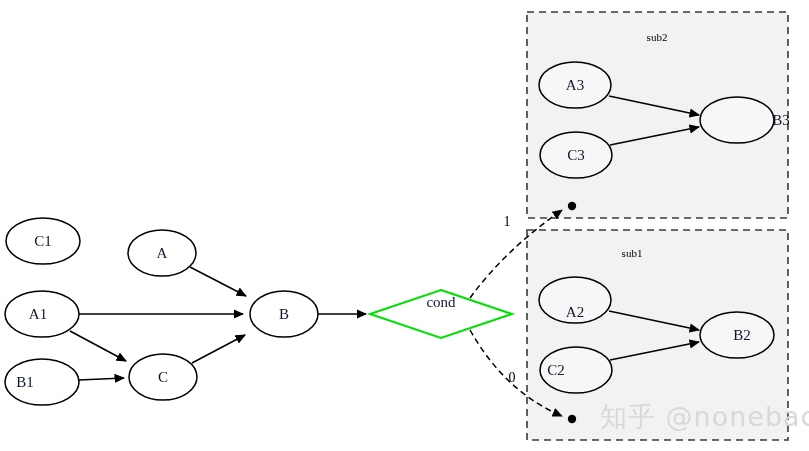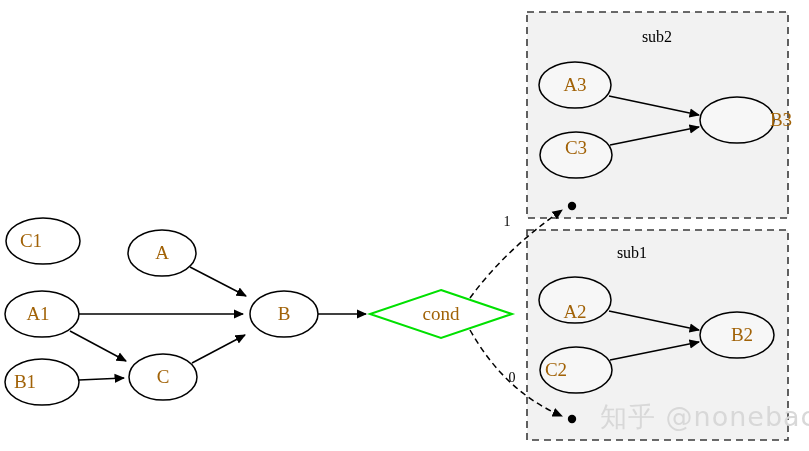--- a/index.html
+++ b/index.html
@@ -7,29 +7,29 @@
     width:809px;height:451px;
     background:#ffffff;
     font-family:"Liberation Serif","DejaVu Serif",serif;
     overflow:hidden;
   }
   #canvas{position:relative;width:809px;height:451px;}
   svg.layer{position:absolute;left:0;top:0;width:809px;height:451px;}
   .nodeLabel{
     position:absolute;
     transform:translate(-50%,-50%);
-    font-size:19px;
-    color:#a16207;
+    font-size:15px;
+    color:#0f172a;
     white-space:nowrap;
     pointer-events:none;
   }
   .clusterTitle{
     position:absolute;
     transform:translate(-50%,-50%);
-    font-size:16px;
+    font-size:11px;
     color:#000;
     white-space:nowrap;
   }
   .edgeLabel{
     position:absolute;
     transform:translate(-50%,-50%);
     font-size:14px;
     color:#000;
   }
   .watermark{
@@ -115,29 +115,29 @@
     <ellipse cx="163" cy="377" rx="34" ry="23" fill="#fff" stroke="#000" stroke-width="1.5"></ellipse>
     <ellipse cx="284" cy="314" rx="34" ry="23" fill="#fff" stroke="#000" stroke-width="1.5"></ellipse>
     <ellipse cx="575" cy="85" rx="36" ry="23" fill="#f7f7f7" stroke="#000" stroke-width="1.5"></ellipse>
     <ellipse cx="576" cy="155" rx="36" ry="23" fill="#f7f7f7" stroke="#000" stroke-width="1.5"></ellipse>
     <ellipse cx="737" cy="120" rx="37" ry="23" fill="#f7f7f7" stroke="#000" stroke-width="1.5"></ellipse>
     <ellipse cx="575" cy="300" rx="36" ry="23" fill="#f7f7f7" stroke="#000" stroke-width="1.5"></ellipse>
     <ellipse cx="576" cy="370" rx="36" ry="23" fill="#f7f7f7" stroke="#000" stroke-width="1.5"></ellipse>
     <ellipse cx="737" cy="335" rx="37" ry="23" fill="#f7f7f7" stroke="#000" stroke-width="1.5"></ellipse>
   </svg>
 
-  <div class="nodeLabel" style="left:31px;top:241px">C1</div>
+  <div class="nodeLabel" style="left:43px;top:241px">C1</div>
   <div class="nodeLabel" style="left:38px;top:314px">A1</div>
   <div class="nodeLabel" style="left:25px;top:382px">B1</div>
   <div class="nodeLabel" style="left:162px;top:253px">A</div>
   <div class="nodeLabel" style="left:163px;top:377px">C</div>
   <div class="nodeLabel" style="left:284px;top:314px">B</div>
-  <div class="nodeLabel" style="left:441px;top:314px">cond</div>
+  <div class="nodeLabel" style="left:441px;top:302px">cond</div>
   <div class="nodeLabel" style="left:575px;top:85px">A3</div>
-  <div class="nodeLabel" style="left:576px;top:148px">C3</div>
+  <div class="nodeLabel" style="left:576px;top:155px">C3</div>
   <div class="nodeLabel" style="left:781px;top:120px">B3</div>
   <div class="nodeLabel" style="left:575px;top:312px">A2</div>
   <div class="nodeLabel" style="left:556px;top:370px">C2</div>
   <div class="nodeLabel" style="left:742px;top:335px">B2</div>
 
   <div class="clusterTitle" style="left:657px;top:37px">sub2</div>
   <div class="clusterTitle" style="left:632px;top:253px">sub1</div>
 
   <div class="edgeLabel" style="left:507px;top:222px">1</div>
   <div class="edgeLabel" style="left:512px;top:378px">0</div>

